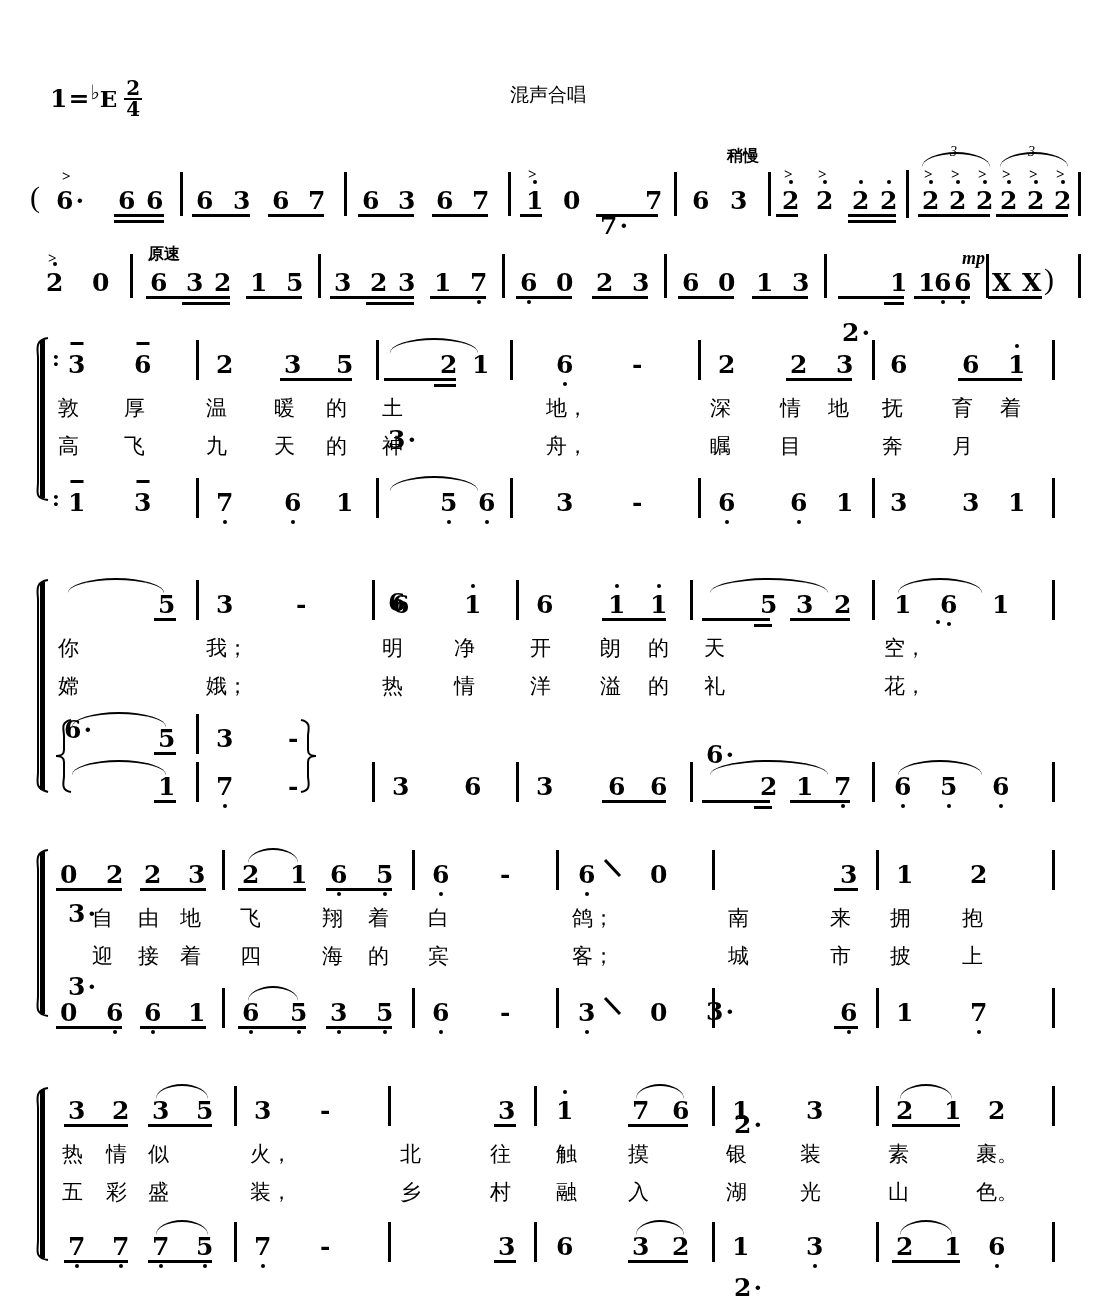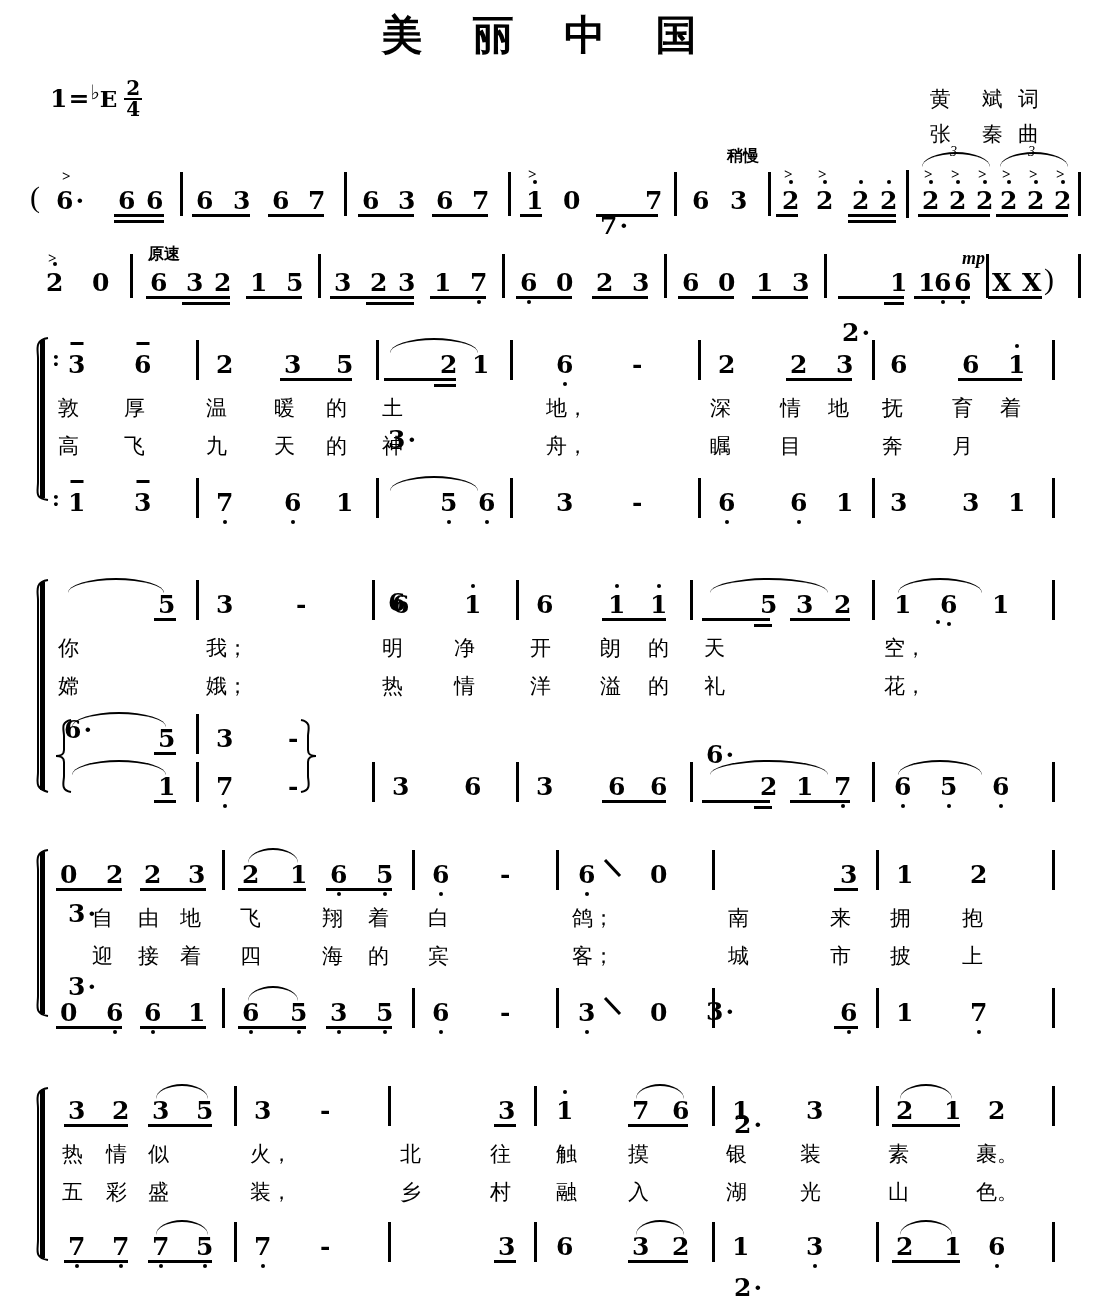--- a/index.html
+++ b/index.html
@@ -116,37 +116,33 @@
     position:absolute;font-size:18px;font-style:italic;font-weight:bold;
     font-family:"Liberation Serif",serif;
   }
   .paren{position:absolute;font-size:30px;font-weight:normal;}
 </style>
 </head>
 <body>
 
 <div class="sheet">
 
-  <div class="title">美 丽 中 国</div>
 
   <div class="keysig">
     <span>1</span>
     <span class="eq">=</span>
     <span class="flat">♭</span>
     <span class="E">E</span>
     <span class="meter">
       <span class="num">2</span>
       <span class="den">4</span>
     </span>
   </div>
 
-  <div class="credits">
-    <div>黄　斌 词</div>
-    <div>张　秦 曲</div>
-  </div>
+  <div class="subtitle">混声合唱</div>
 
   <div class="paren" style="left:30px;top:180px;">(</div>
 
   <div class="accent" style="left:62px;top:168px;">&gt;</div>
   <div class="note dotR" style="left:56px;top:188px;">6</div>
 
   <div class="note" style="left:118px;top:188px;">6</div>
   <div class="note" style="left:146px;top:188px;">6</div>
   <div class="beam" style="left:114px;top:214px;width:50px;"></div>
   <div class="beam" style="left:114px;top:220px;width:50px;"></div>

